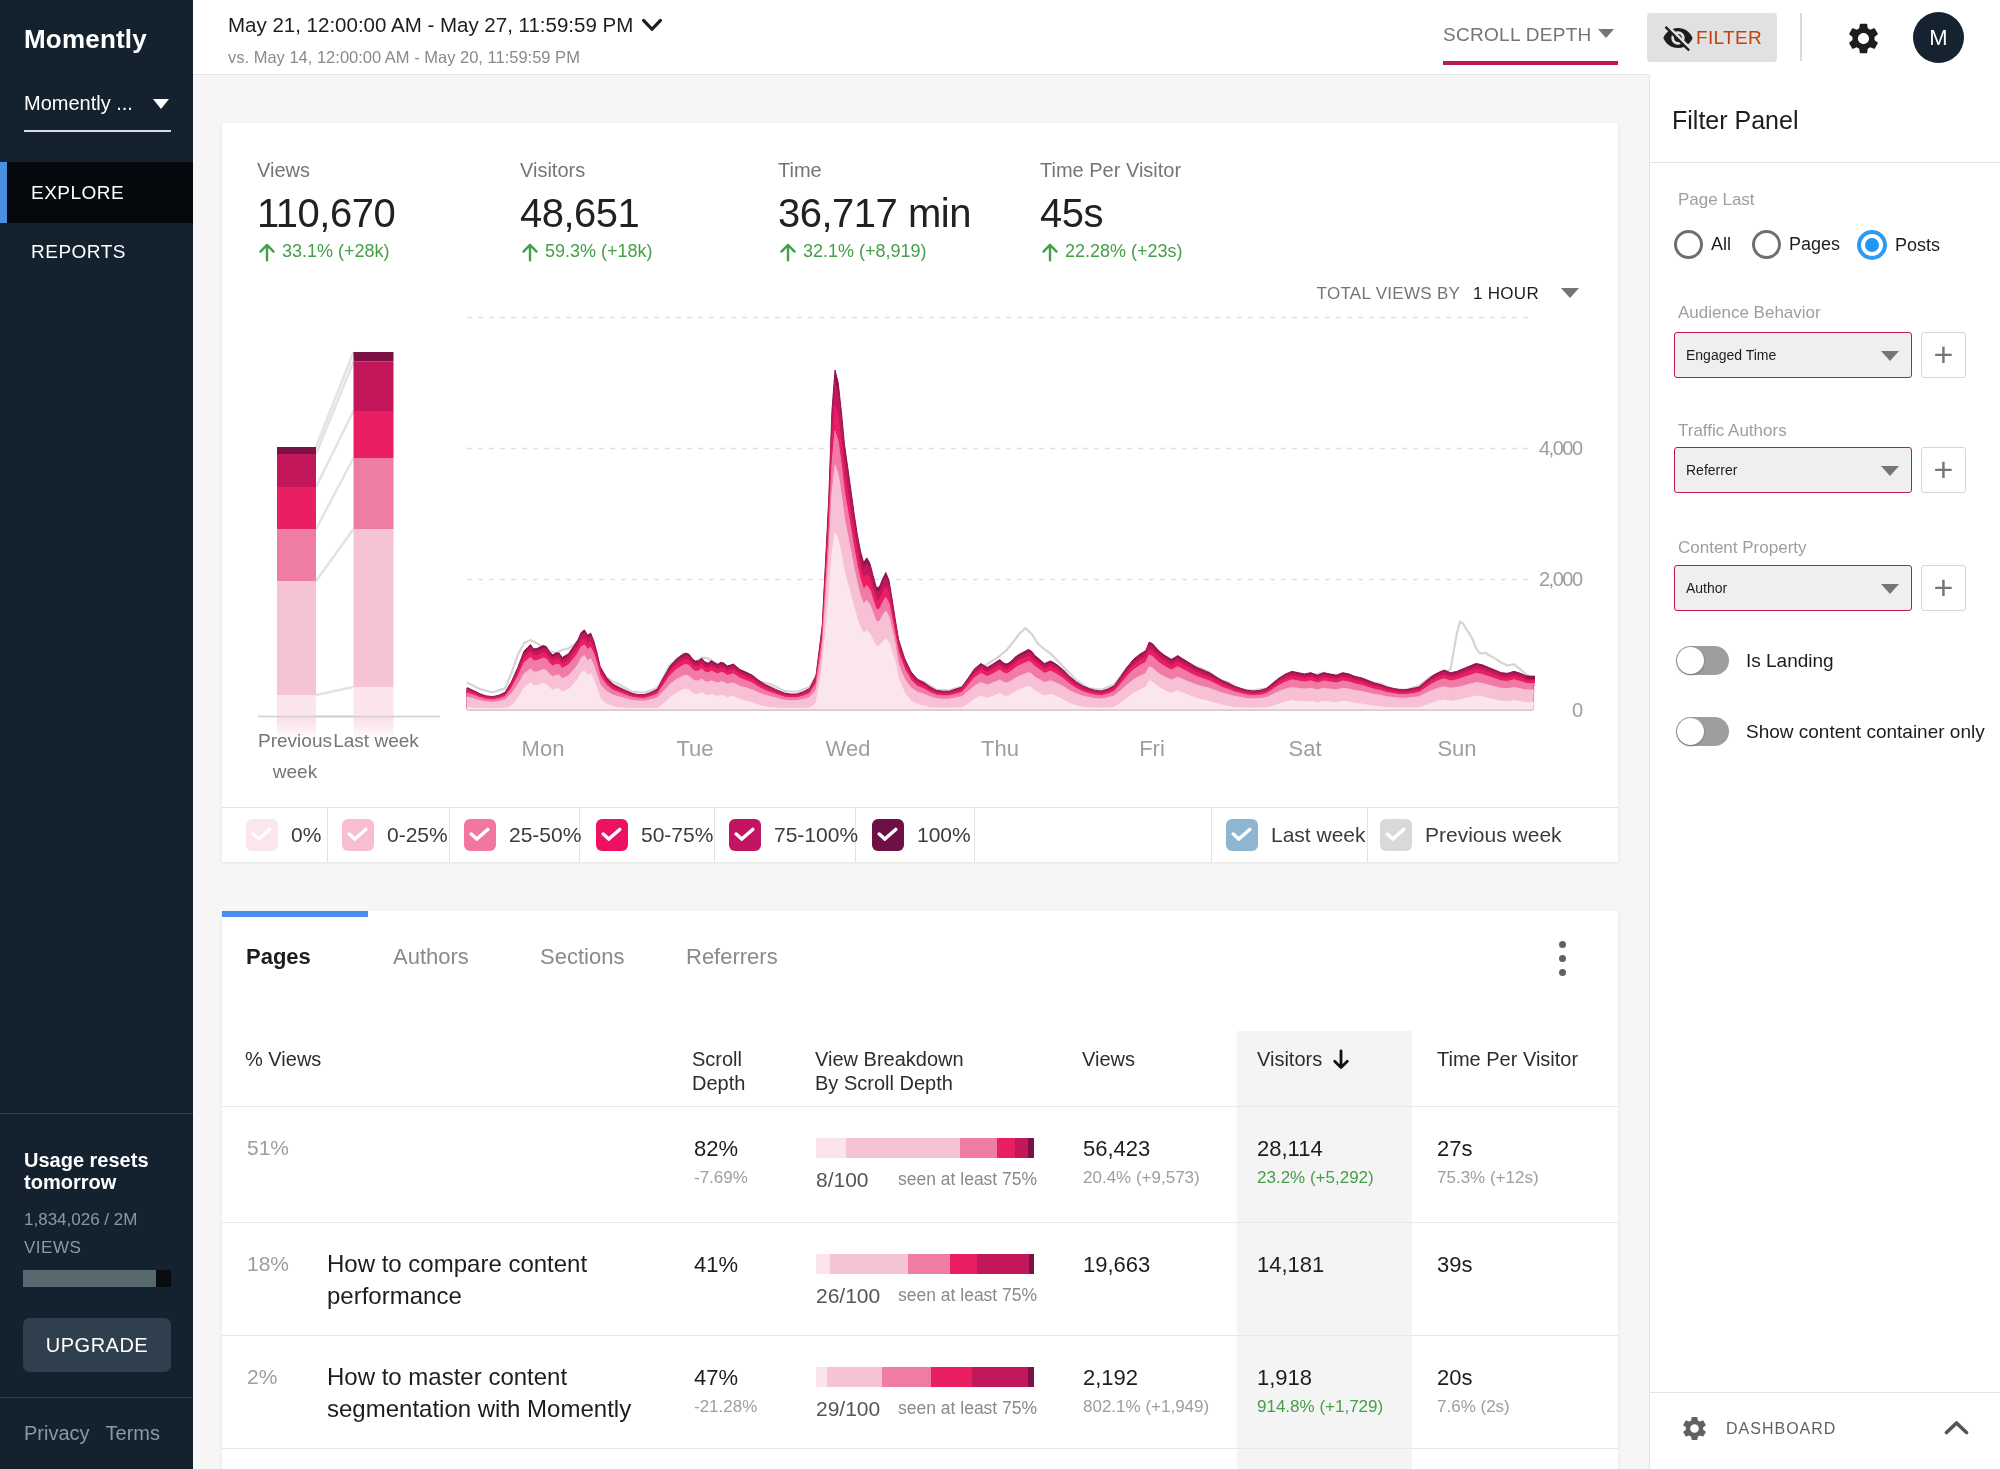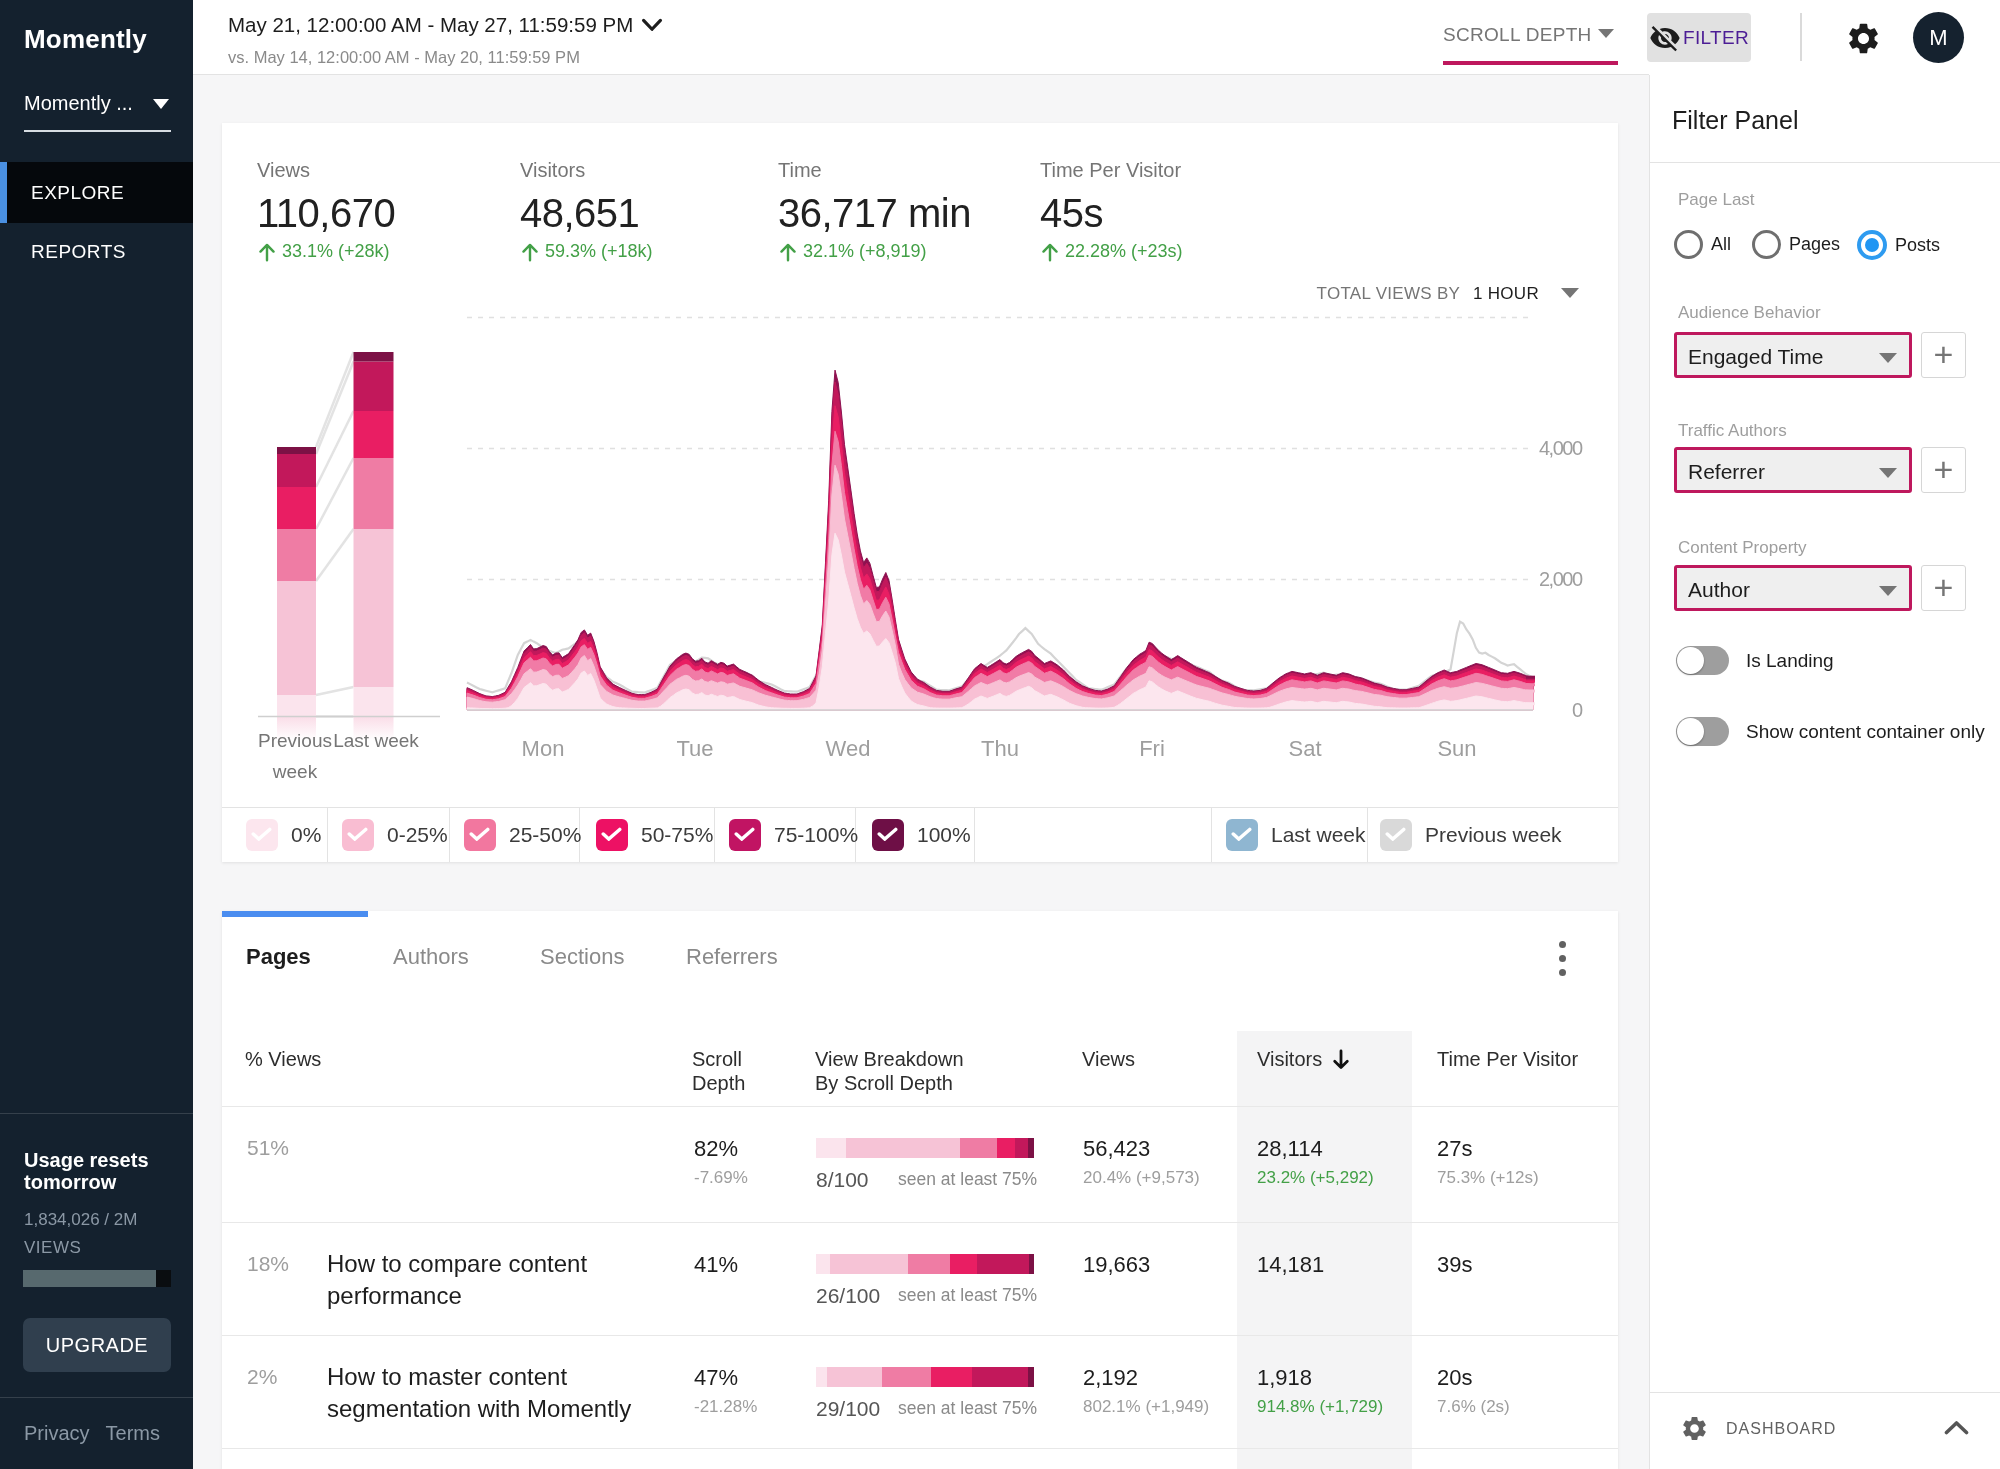--- a/index.html
+++ b/index.html
@@ -22,21 +22,21 @@
 #privacy{left:24px;top:1422px;font-size:20px;color:#8b98a5}
 #privacy span{margin-right:16px}
 
 #topbar{left:193px;top:0;width:1456px;height:75px;background:#fff;border-bottom:1px solid #e3e3e3}
 #topwhite{left:1649px;top:0;width:351px;height:75px;background:#fff}
 #daterange{left:228px;top:13px;font-size:20.5px;font-weight:500;color:#1d1d1d}
 #datesub{left:228px;top:48px;font-size:16.5px;color:#8a8a8a}
 #datechev{left:641px;top:18px}
 #scrolldepth{left:1443px;top:24px;width:175px;font-size:19px;color:#757575;border-bottom:4px solid #be185d;padding-bottom:15px;letter-spacing:.3px}
 #scrolldepth .car{position:absolute;right:4px;top:5px;width:0;height:0;border-left:8px solid transparent;border-right:8px solid transparent;border-top:9px solid #757575}
-#filterbtn{left:1647px;top:13px;width:104px;height:49px;background:#e1e1e1;border-radius:4px;color:#4c1d95;font-size:19px;font-weight:500;display:flex;align-items:center;justify-content:center;letter-spacing:.3px}
+#filterbtn{left:1647px;top:13px;width:130px;height:49px;background:#e1e1e1;border-radius:4px;color:#c2410c;font-size:19px;font-weight:500;display:flex;align-items:center;justify-content:center;letter-spacing:.3px}
 #topdiv{left:1800px;top:13px;height:48px;border-left:2px solid #dadada}
 #gear{left:1845px;top:20px}
 #avatar{left:1913px;top:12px;width:51px;height:51px;border-radius:50%;background:#15222f;color:#fff;font-size:22px;font-weight:500;text-align:center;line-height:51px}
 
 #card1{left:222px;top:123px;width:1396px;height:739px;background:#fff;box-shadow:0 1px 3px rgba(0,0,0,.09)}
 #card2{left:222px;top:911px;width:1396px;height:558px;background:#fff;box-shadow:0 1px 3px rgba(0,0,0,.09)}
 
 .stat-label{font-size:20px;color:#757575}
 .stat-num{font-size:40px;color:#212121;letter-spacing:-.5px}
 .stat-chg{font-size:18px;color:#43a047;display:flex;align-items:center;gap:5px}
@@ -65,21 +65,21 @@
 .sub2{font-size:17.5px;color:#8a8a8a}
 
 #fpanel{left:1649px;top:75px;width:351px;height:1394px;background:#fff;border-left:1px solid #e3e3e3}
 #fp-title{left:1672px;top:106px;font-size:25px;color:#1d1d1d}
 #fp-div1{left:1650px;top:162px;width:350px;border-top:1px solid #e3e3e3}
 .fp-label{font-size:17px;color:#9e9e9e}
 .radio{width:29px;height:29px;border-radius:50%;border:3px solid #6f6f6f;display:inline-block;vertical-align:middle}
 .radio-on{width:30px;height:30px;border-radius:50%;border:4px solid #2e9bf0;display:inline-block;vertical-align:middle;position:relative}
 .radio-on::after{content:"";position:absolute;left:4px;top:4px;width:14px;height:14px;border-radius:50%;background:#2196f3}
 .rlab{font-size:18px;color:#1d1d1d;vertical-align:middle;margin-left:8px}
-.fsel{width:238px;height:46px;background:#efefef;border:3px solid #be185d;border-radius:3px;font-size:21px;color:#1d1d1d;line-height:44px;padding-left:11px}
+.fsel{width:238px;height:46px;background:#efefef;border:1px solid #be185d;border-radius:3px;font-size:14px;color:#1d1d1d;line-height:44px;padding-left:11px}
 .fsel .car{position:absolute;right:12px;top:18px;width:0;height:0;border-left:9px solid transparent;border-right:9px solid transparent;border-top:10px solid #757575}
 .fplus{width:45px;height:46px;border:1px solid #d6d6d6;border-radius:3px;font-size:34px;color:#757575;text-align:center;line-height:42px;font-weight:300}
 .toggle{width:53px;height:29px;border-radius:15px;background:#9e9e9e;position:relative;display:inline-block;vertical-align:middle}
 .toggle::after{content:"";position:absolute;left:1px;top:1px;width:27px;height:27px;border-radius:50%;background:#fff;box-shadow:0 1px 2px rgba(0,0,0,.35)}
 .tlab{font-size:19px;color:#1d1d1d;vertical-align:middle;margin-left:17px}
 #fp-div2{left:1650px;top:1392px;width:350px;border-top:1px solid #e3e3e3}
 #dashrow{left:1680px;top:1414px;display:flex;align-items:center}
 #dashrow span{font-size:16px;color:#616161;letter-spacing:1px;margin-left:17px}
 #dashchev{left:1944px;top:1420px}
 </style></head><body>

